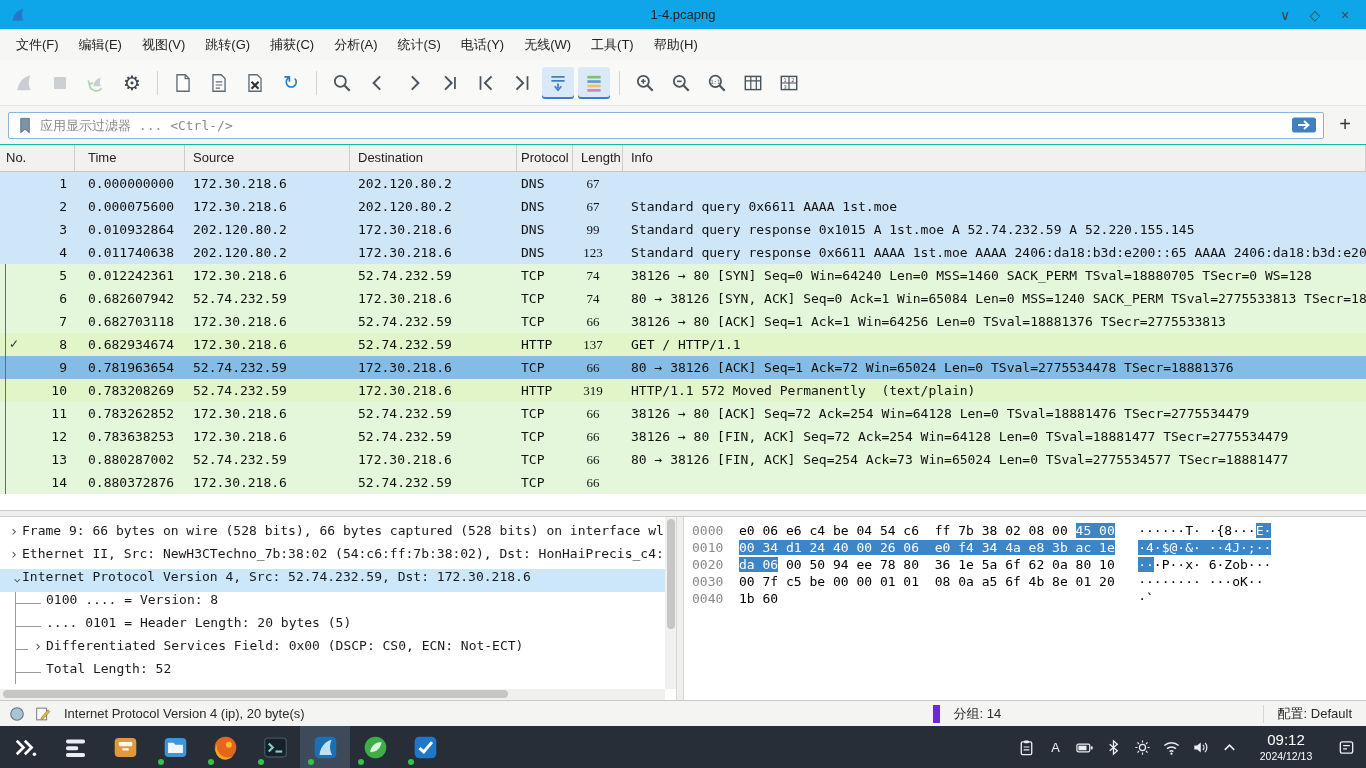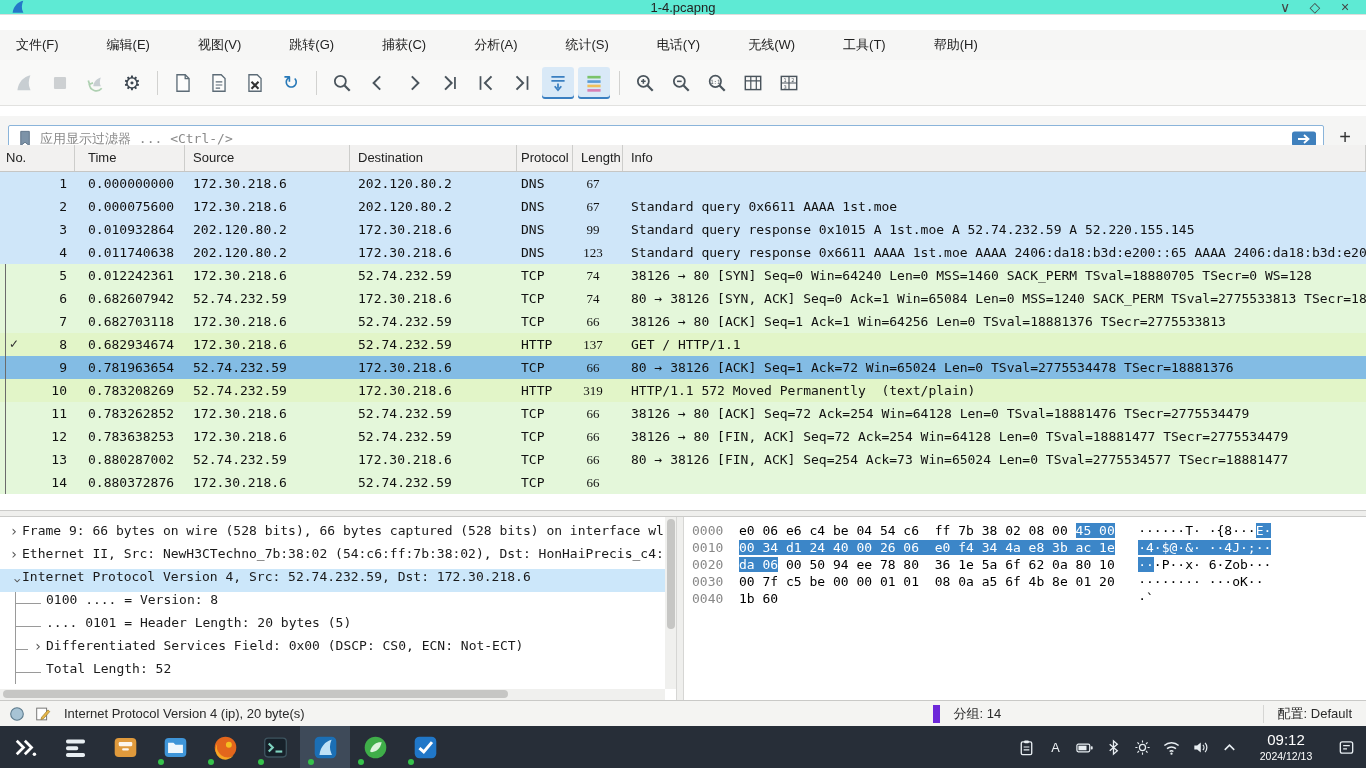--- a/index.html
+++ b/index.html
@@ -2,40 +2,40 @@
 <html style="--dns: #cfe6f9; --tcp: #e4f7da; --http: #e2f5c8; --sel: #83bce4; --dsel: #cce7fa; --hexhl: #3c86c8; --tkbg: #272e38;"><head>
 <meta charset="utf-8">
 <style>
   html,body{margin:0;padding:0;background:#000;}
   .screen{position:relative;width:1366px;height:768px;overflow:hidden;background:#fff;font-family:"Liberation Sans",sans-serif;color:#1a1a1a;}
   .screen *{box-sizing:border-box;}
   svg{display:block;width:100%;height:100%;}
   .glyph{line-height:1;display:block;}
 
   
-  .titlebar{position:absolute;left:0;top:0;width:100%;height:15px;background:#5eead4;border-bottom:1px solid #dddddb;display:flex;align-items:center;}
+  .titlebar{position:absolute;left:0;top:0;width:100%;height:30px;background:#0ea5e9;border-bottom:1px solid #dddddb;display:flex;align-items:center;}
   .appicon{width:18px;height:18px;margin-left:9px;}
   .wtitle{position:absolute;left:0;right:0;text-align:center;font-size:13px;color:#222;}
   .wincontrols{margin-left:auto;display:flex;align-items:center;gap:4px;padding-right:8px;position:relative;}
   .winbtn{width:26px;height:22px;display:flex;align-items:center;justify-content:center;font-size:14px;color:#444;}
 
   
-  .menubar{position:absolute;left:0;top:30px;width:100%;height:30px;background:#f6f6f5;display:flex;align-items:center;padding-left:6px;gap:28px;}
+  .menubar{position:absolute;left:0;top:30px;width:100%;height:30px;background:#f6f6f5;display:flex;align-items:center;padding-left:6px;}
   .mitem{padding:0 10px;font-size:13px;color:#222;line-height:30px;}
 
   
   .toolbar{position:absolute;left:0;top:60px;width:100%;height:46px;background:#f9f9f8;border-bottom:1px solid #e2e2e0;display:flex;align-items:center;padding-left:6px;}
   .tbtn{width:32px;height:32px;margin:0 2px;border-radius:3px;display:flex;align-items:center;justify-content:center;}
   .tbtn.disabled{opacity:.45;}
   .tbtn.active{background:#d9e9f7;box-shadow:inset 0 -2px 0 #3a7fc1;}
   .tsep{width:1px;height:24px;background:#d2d2d0;margin:0 7px;}
   .ic{width:22px;height:22px;display:flex;align-items:center;justify-content:center;}
 
   
-  .filterbar{position:absolute;left:0;top:116px;width:100%;height:39px;background:#f5f5f4;border-bottom:3px solid #14b8a6;display:flex;align-items:flex-end;padding:0 8px;}
+  .filterbar{position:absolute;left:0;top:106px;width:100%;height:39px;background:#f5f5f4;border-bottom:1px solid #14b8a6;display:flex;align-items:center;padding:0 8px;}
   .filter-field{flex:1;height:27px;background:#fff;border:1px solid #8ab4da;border-radius:2px;display:flex;align-items:center;padding:0 4px;}
   .ic-bookmark{width:19px;height:19px;margin:0 3px;}
   .filter-field input{flex:1;border:none;outline:none;font:13px "DejaVu Sans Mono","Liberation Mono",monospace;color:#333;background:transparent;}
   .filter-field input::placeholder{color:#8a8a8a;}
   .ic-apply{width:26px;height:20px;margin-right:2px;}
   .add-btn{width:26px;height:27px;margin-left:8px;text-align:center;font-size:20px;line-height:25px;color:#333;}
 
   
   .grid7{display:grid;grid-template-columns:75px 110px 165px 167px 56px 50px minmax(0,1fr);}
   .pheader{position:absolute;left:0;top:145px;width:100%;height:27px;background:#f2f1f0;border-bottom:1px solid #c6c6c4;}

